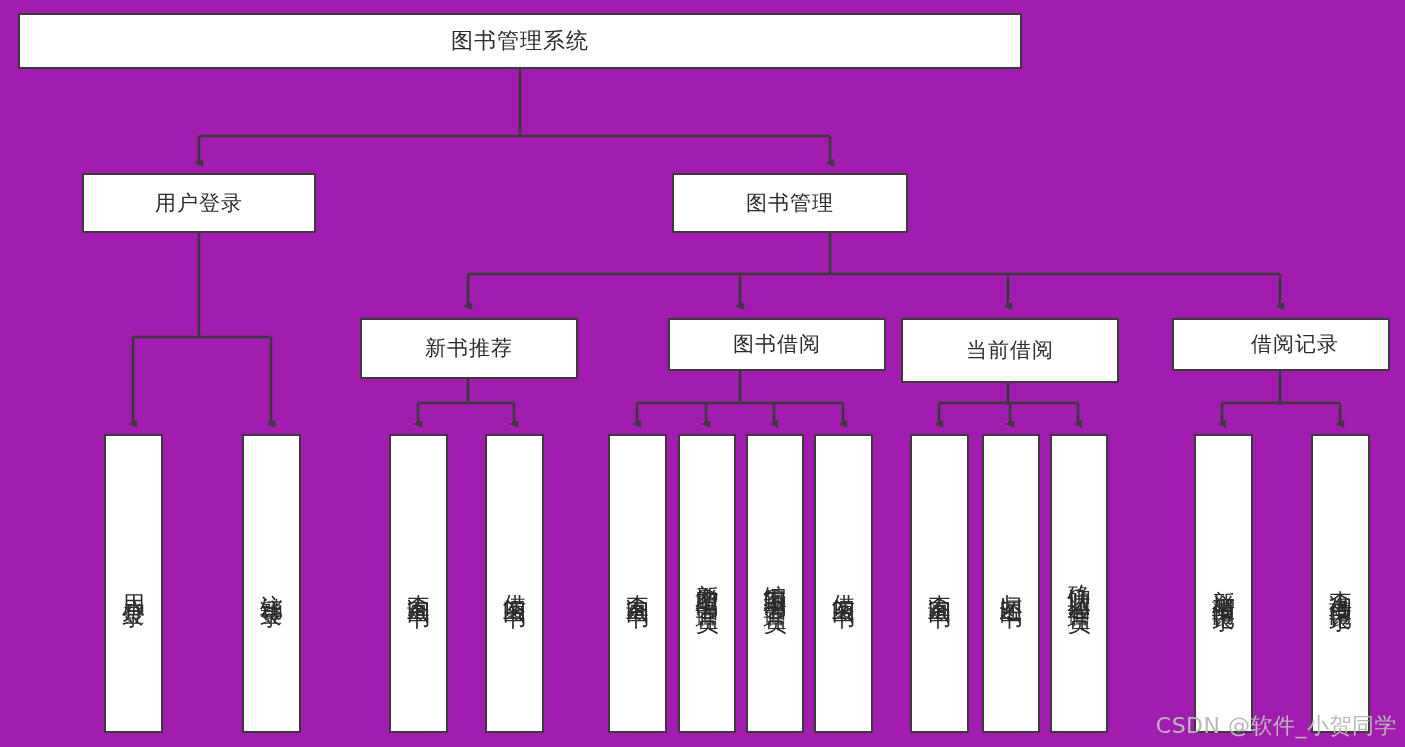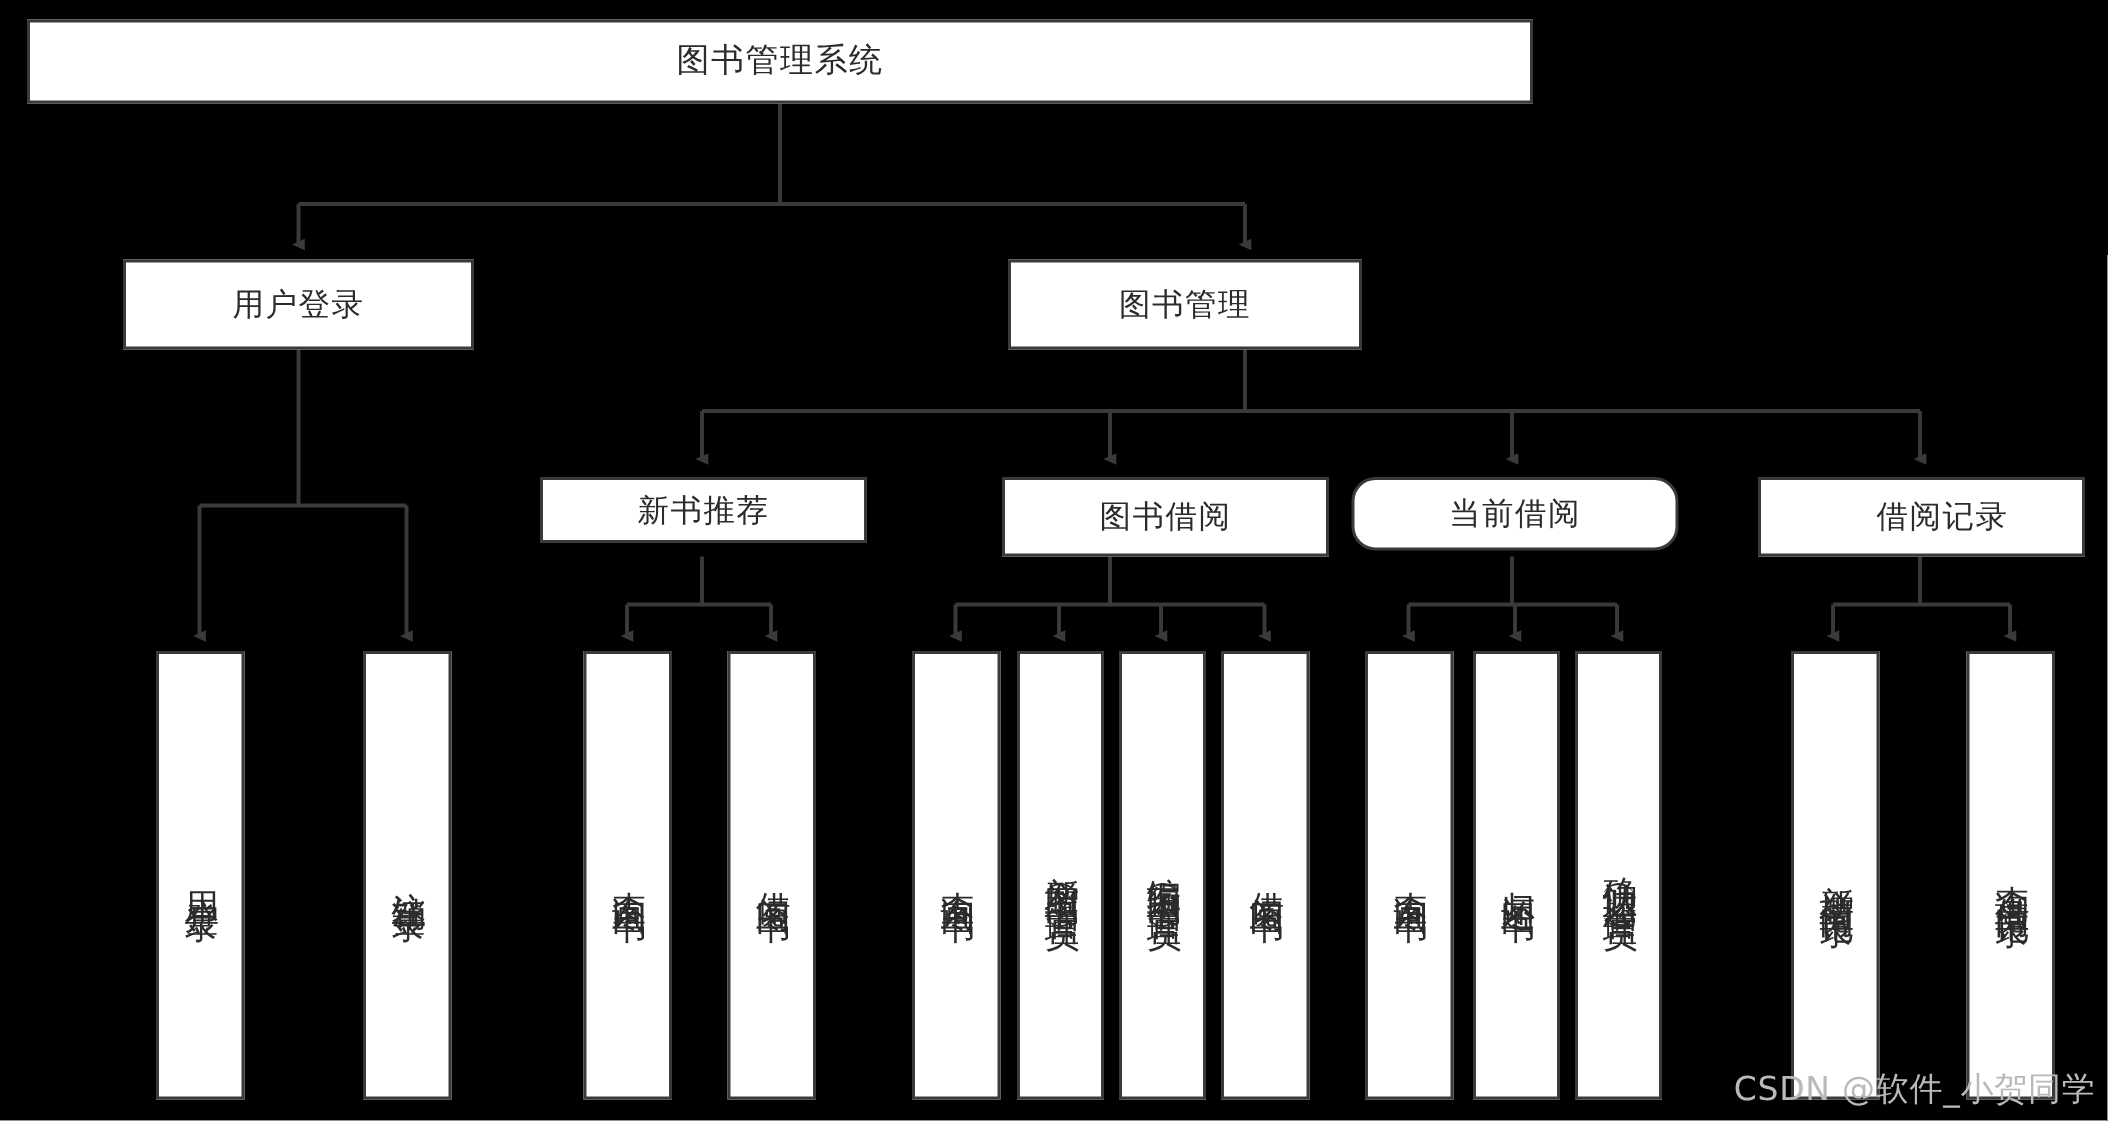--- a/index.html
+++ b/index.html
@@ -9,21 +9,21 @@
     background: #ffffff;
   }
   body {
     font-family: "DejaVu Sans", "Liberation Sans", sans-serif;
     color: #222222;
   }
   #diagram-root {
     position: relative;
     width: 1405px;
     height: 747px;
-    background: #000000;
+    background: #a21caf;
     overflow: hidden;
   }
   #edge-layer {
     position: absolute;
     left: 0;
     top: 0;
     width: 1405px;
     height: 747px;
     pointer-events: none;
   }
@@ -139,29 +139,29 @@
   </div>
 
   <div class="node horiz" style="left:82px; top:173px; width:234px; height:60px;">
     <span class="node-label">用户登录</span>
   </div>
 
   <div class="node horiz" style="left:672px; top:173px; width:236px; height:60px;">
     <span class="node-label">图书管理</span>
   </div>
 
-  <div class="node horiz" style="left:360px; top:318px; width:218px; height:44px;">
+  <div class="node horiz" style="left:360px; top:318px; width:218px; height:61px;">
     <span class="node-label">新书推荐</span>
   </div>
 
   <div class="node horiz" style="left:632px; top:318px; width:218px; height:53px;margin-left:36px;">
     <span class="node-label">图书借阅</span>
   </div>
 
-  <div class="node horiz" style="left:901px; top:318px; width:218px; height:49px;border-radius:16px;">
+  <div class="node horiz" style="left:901px; top:318px; width:218px; height:65px;">
     <span class="node-label">当前借阅</span>
   </div>
 
   <div class="node horiz" style="left:1172px; top:318px; width:218px; height:53px;padding-left:28px;">
     <span class="node-label">借阅记录</span>
   </div>
 
   <div class="node vert" style="left:104px; top:434px; width:59px; height:299px;">
     <span class="node-label">用户登录</span>
   </div>

